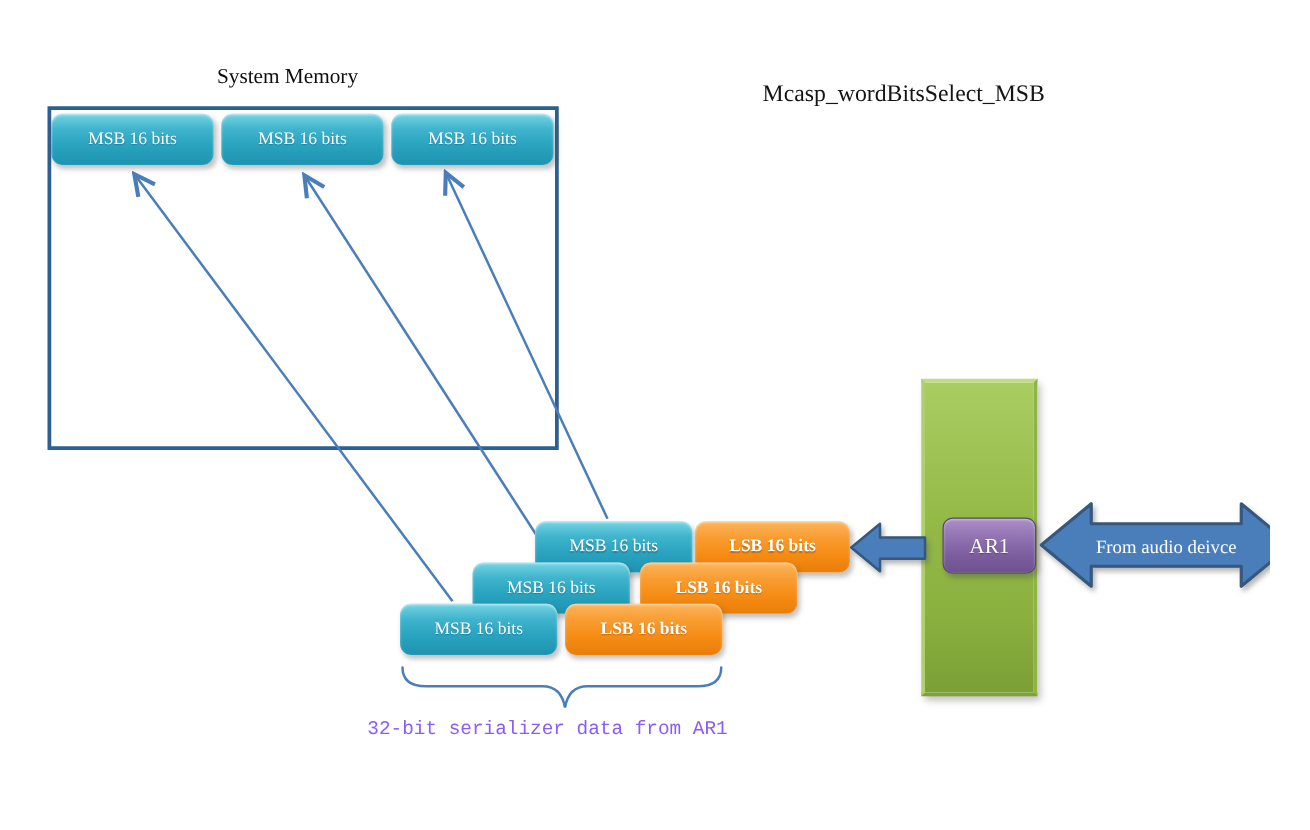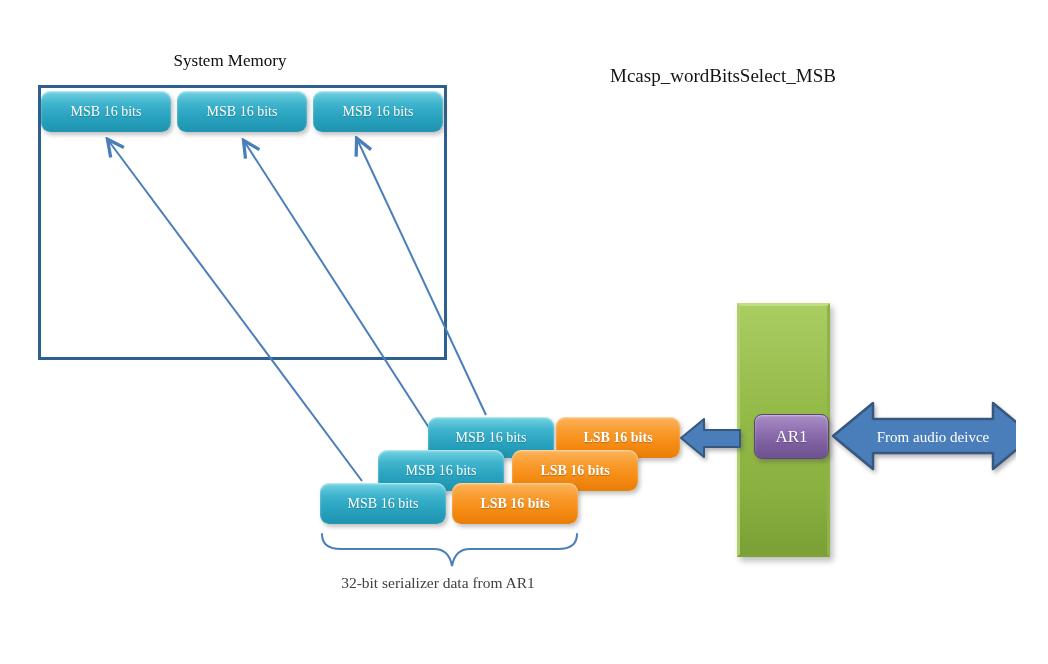--- a/index.html
+++ b/index.html
@@ -13,21 +13,21 @@
   .sysmem-label {
     left:160px; top:51px; width:140px; text-align:center;
     font-size:17px; color:#0d0d0d;
   }
   .main-title {
     left:563px; top:65px; width:320px; text-align:center;
     font-family:Liberation Serif, serif; font-size:19px; color:#141414;
   }
   .serializer-caption {
     left:290px; top:574px; width:296px; text-align:center;
-    font-family:Liberation Serif, serif; font-size:15.5px; color:#404040;
+    font-family:Liberation Mono, monospace; font-size:15.5px; color:#8b5cf6;
   }
 
   
   .memory-box {
     left:38px; top:85px; width:403px; height:269px;
     border:3px solid #2d6090; background:#ffffff;
   }
 
   
   .block {

